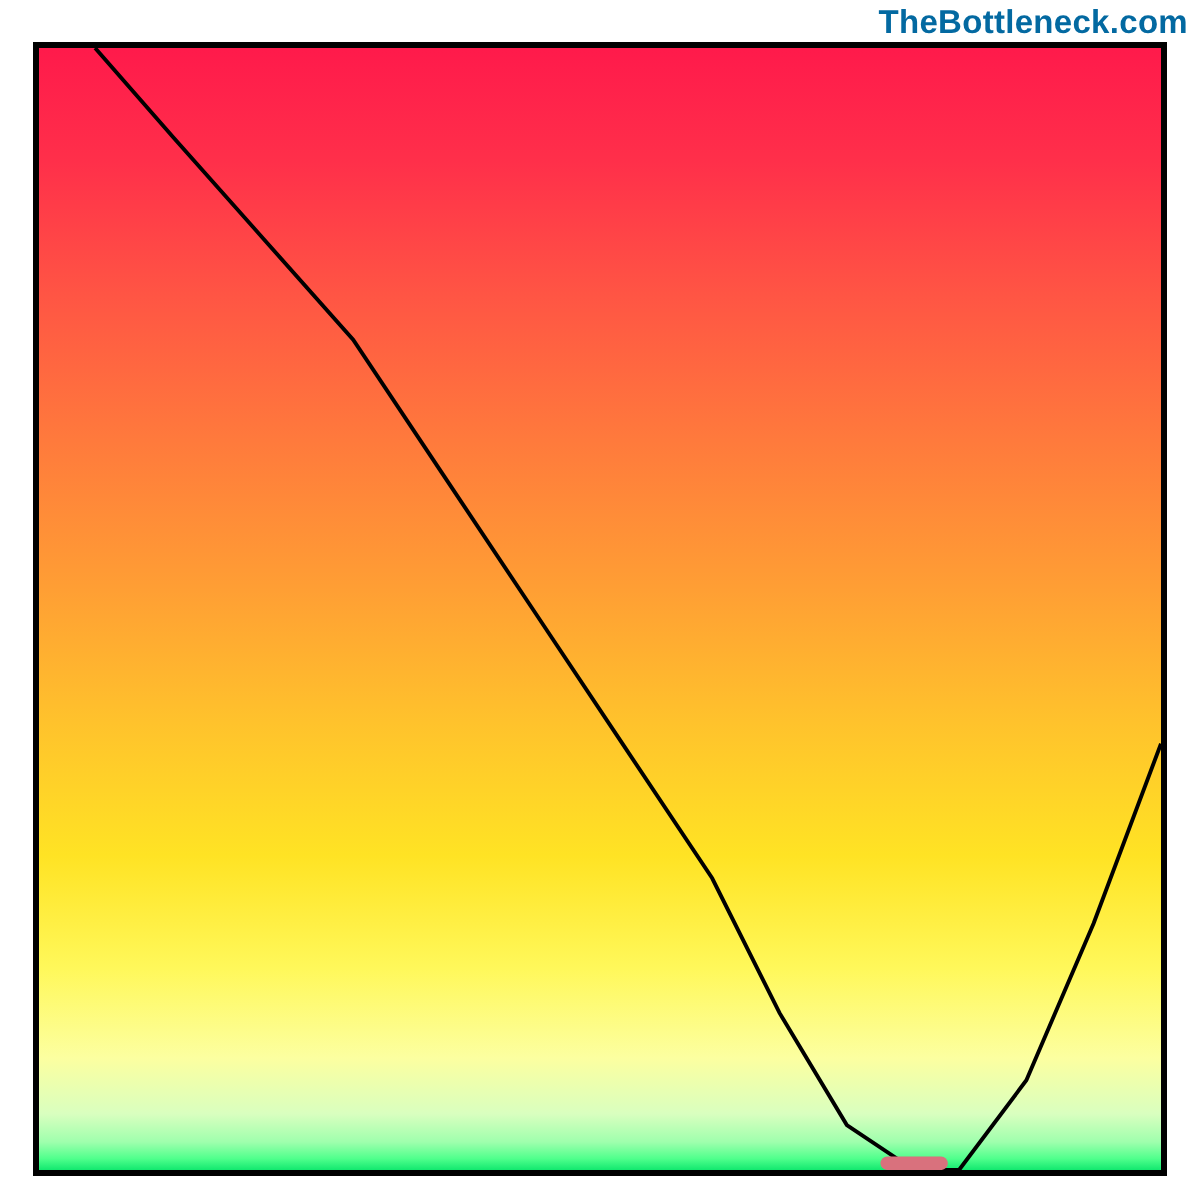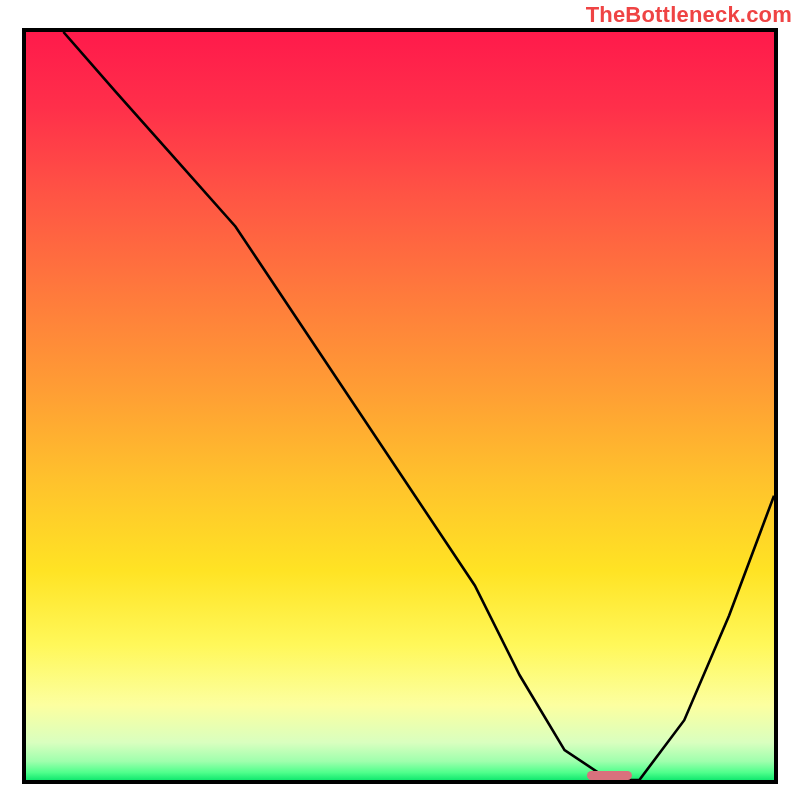--- a/index.html
+++ b/index.html
@@ -15,21 +15,21 @@
     position: relative;
     width: 800px;
     height: 800px;
   }
   .watermark {
     position: absolute;
     top: 2px;
     right: 8px;
     font-size: 22px;
     font-weight: 600;
-    color: #ef4444;
+    color: #0369a1;
     letter-spacing: 0.2px;
   }
   .plot-frame {
     position: absolute;
     left: 22px;
     top: 28px;
     width: 756px;
     height: 756px;
     border: 4px solid #000000;
     box-sizing: border-box;

